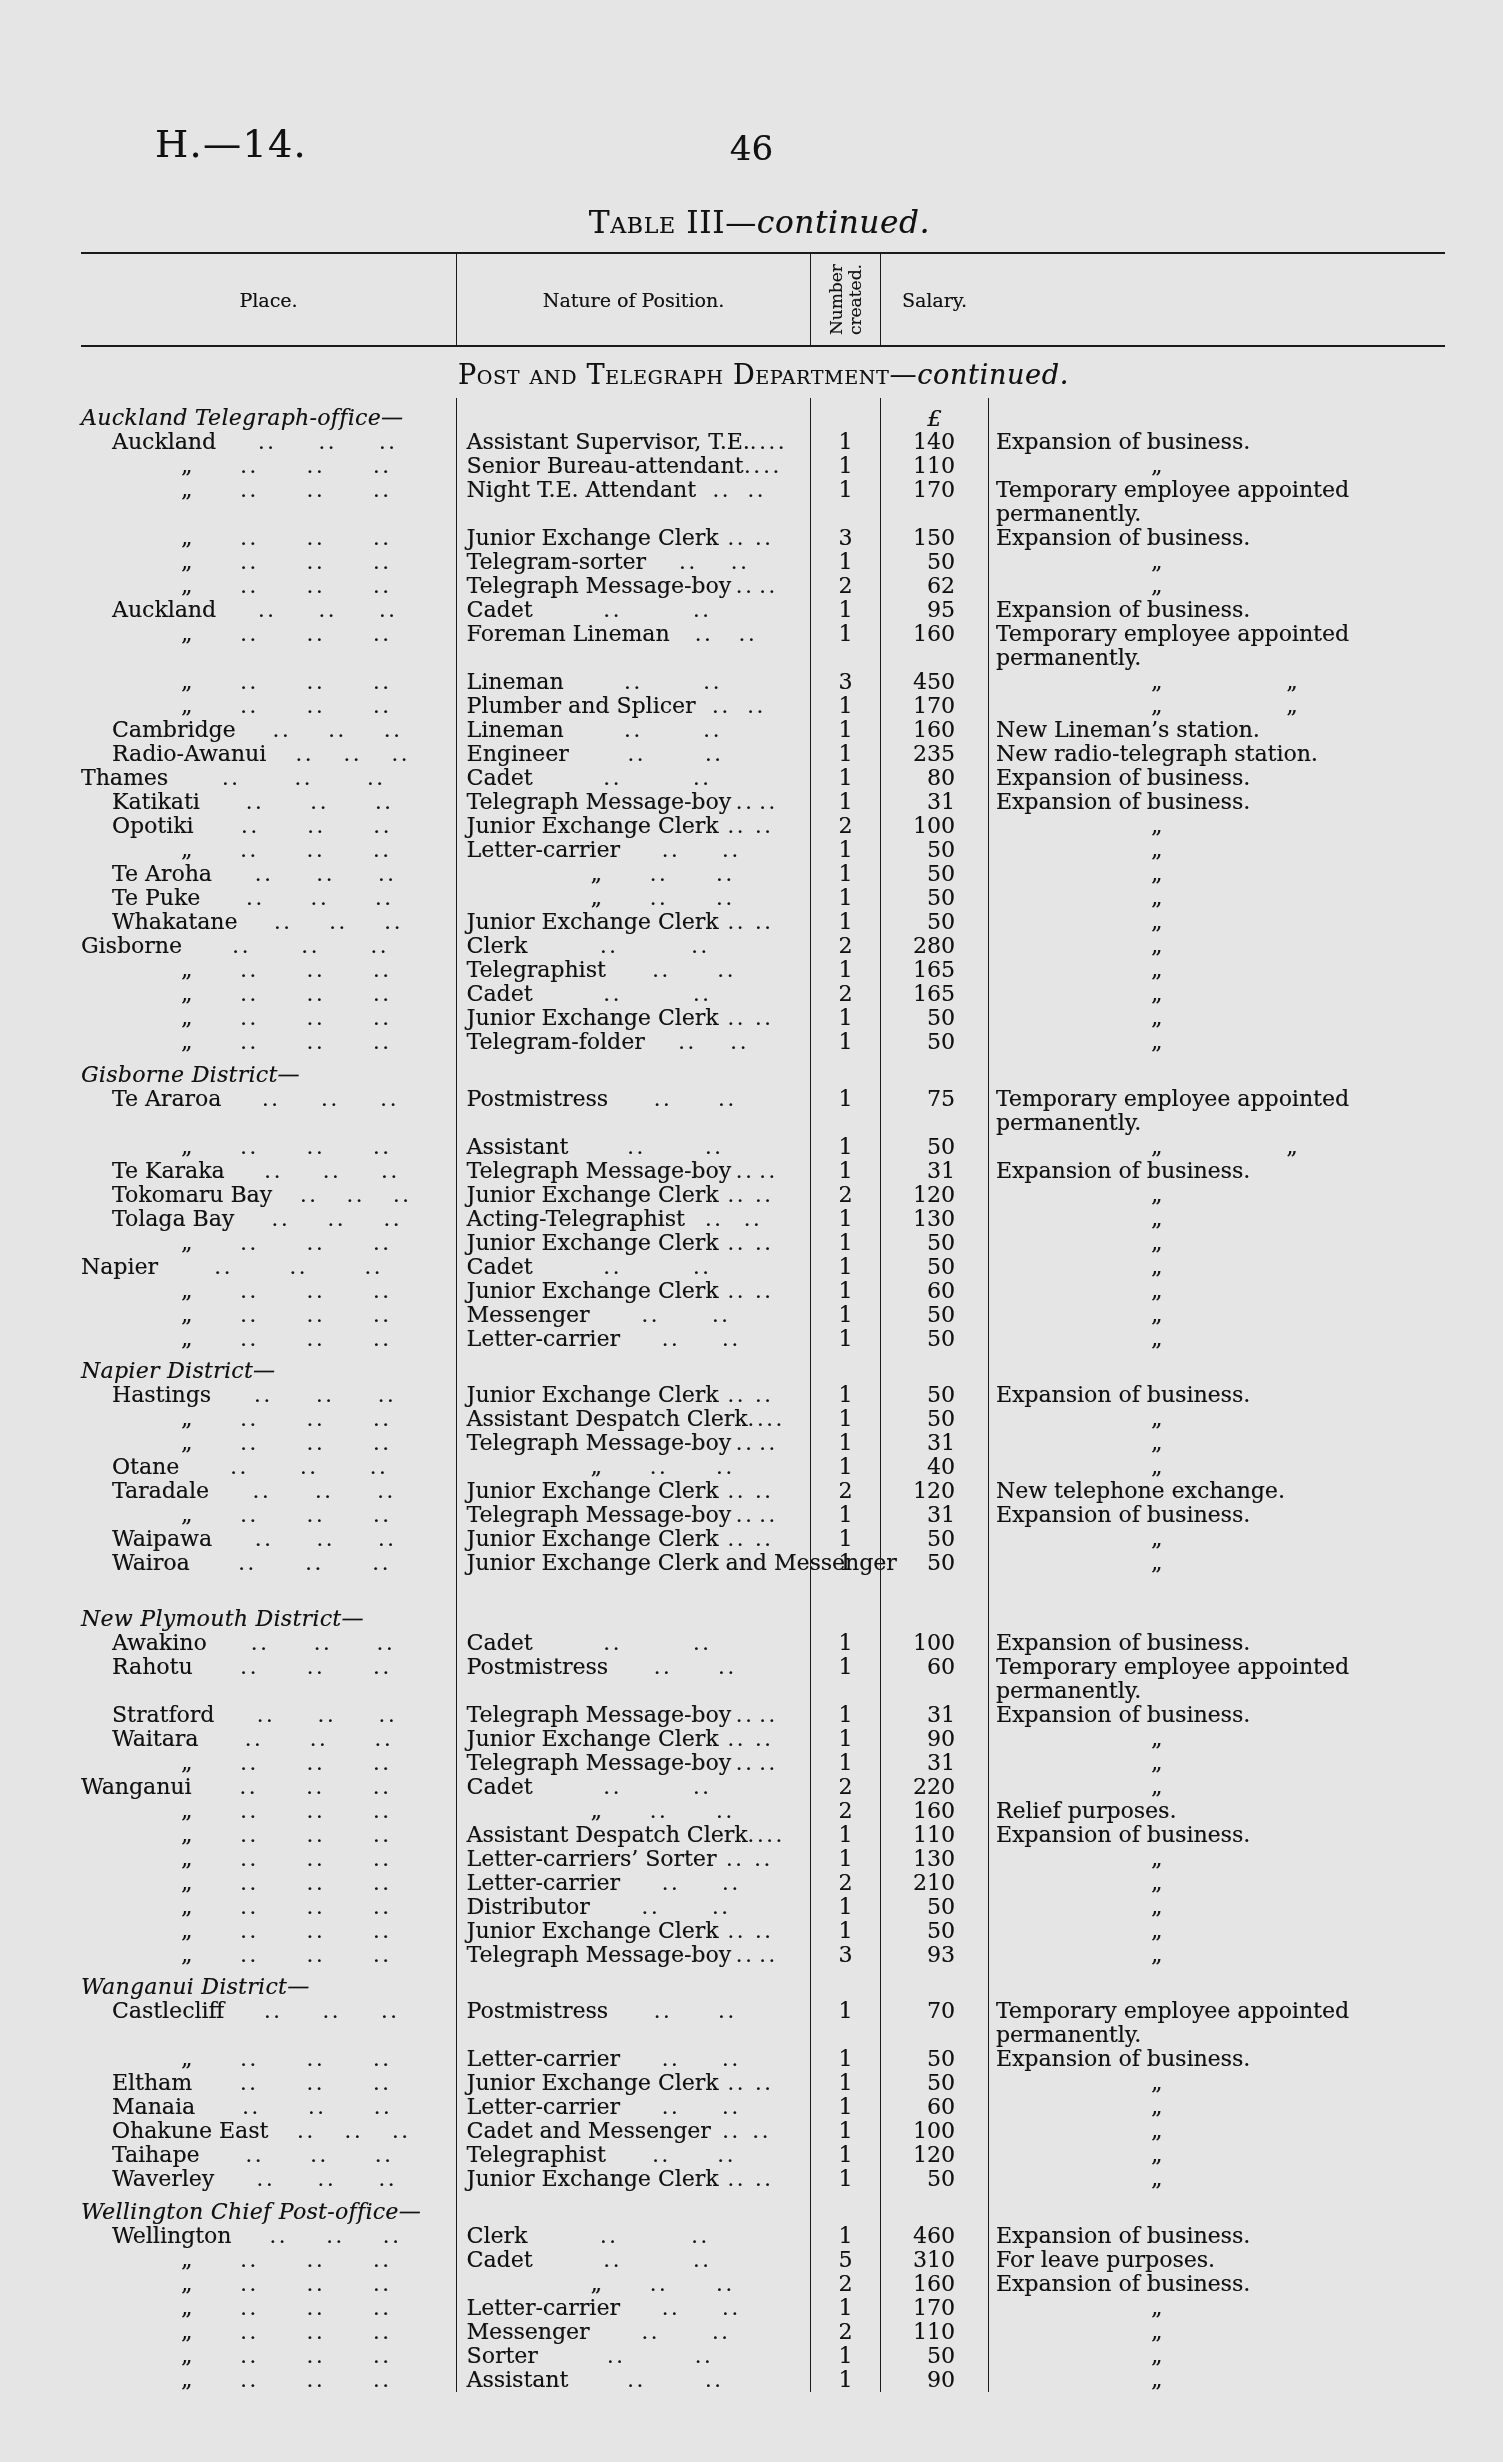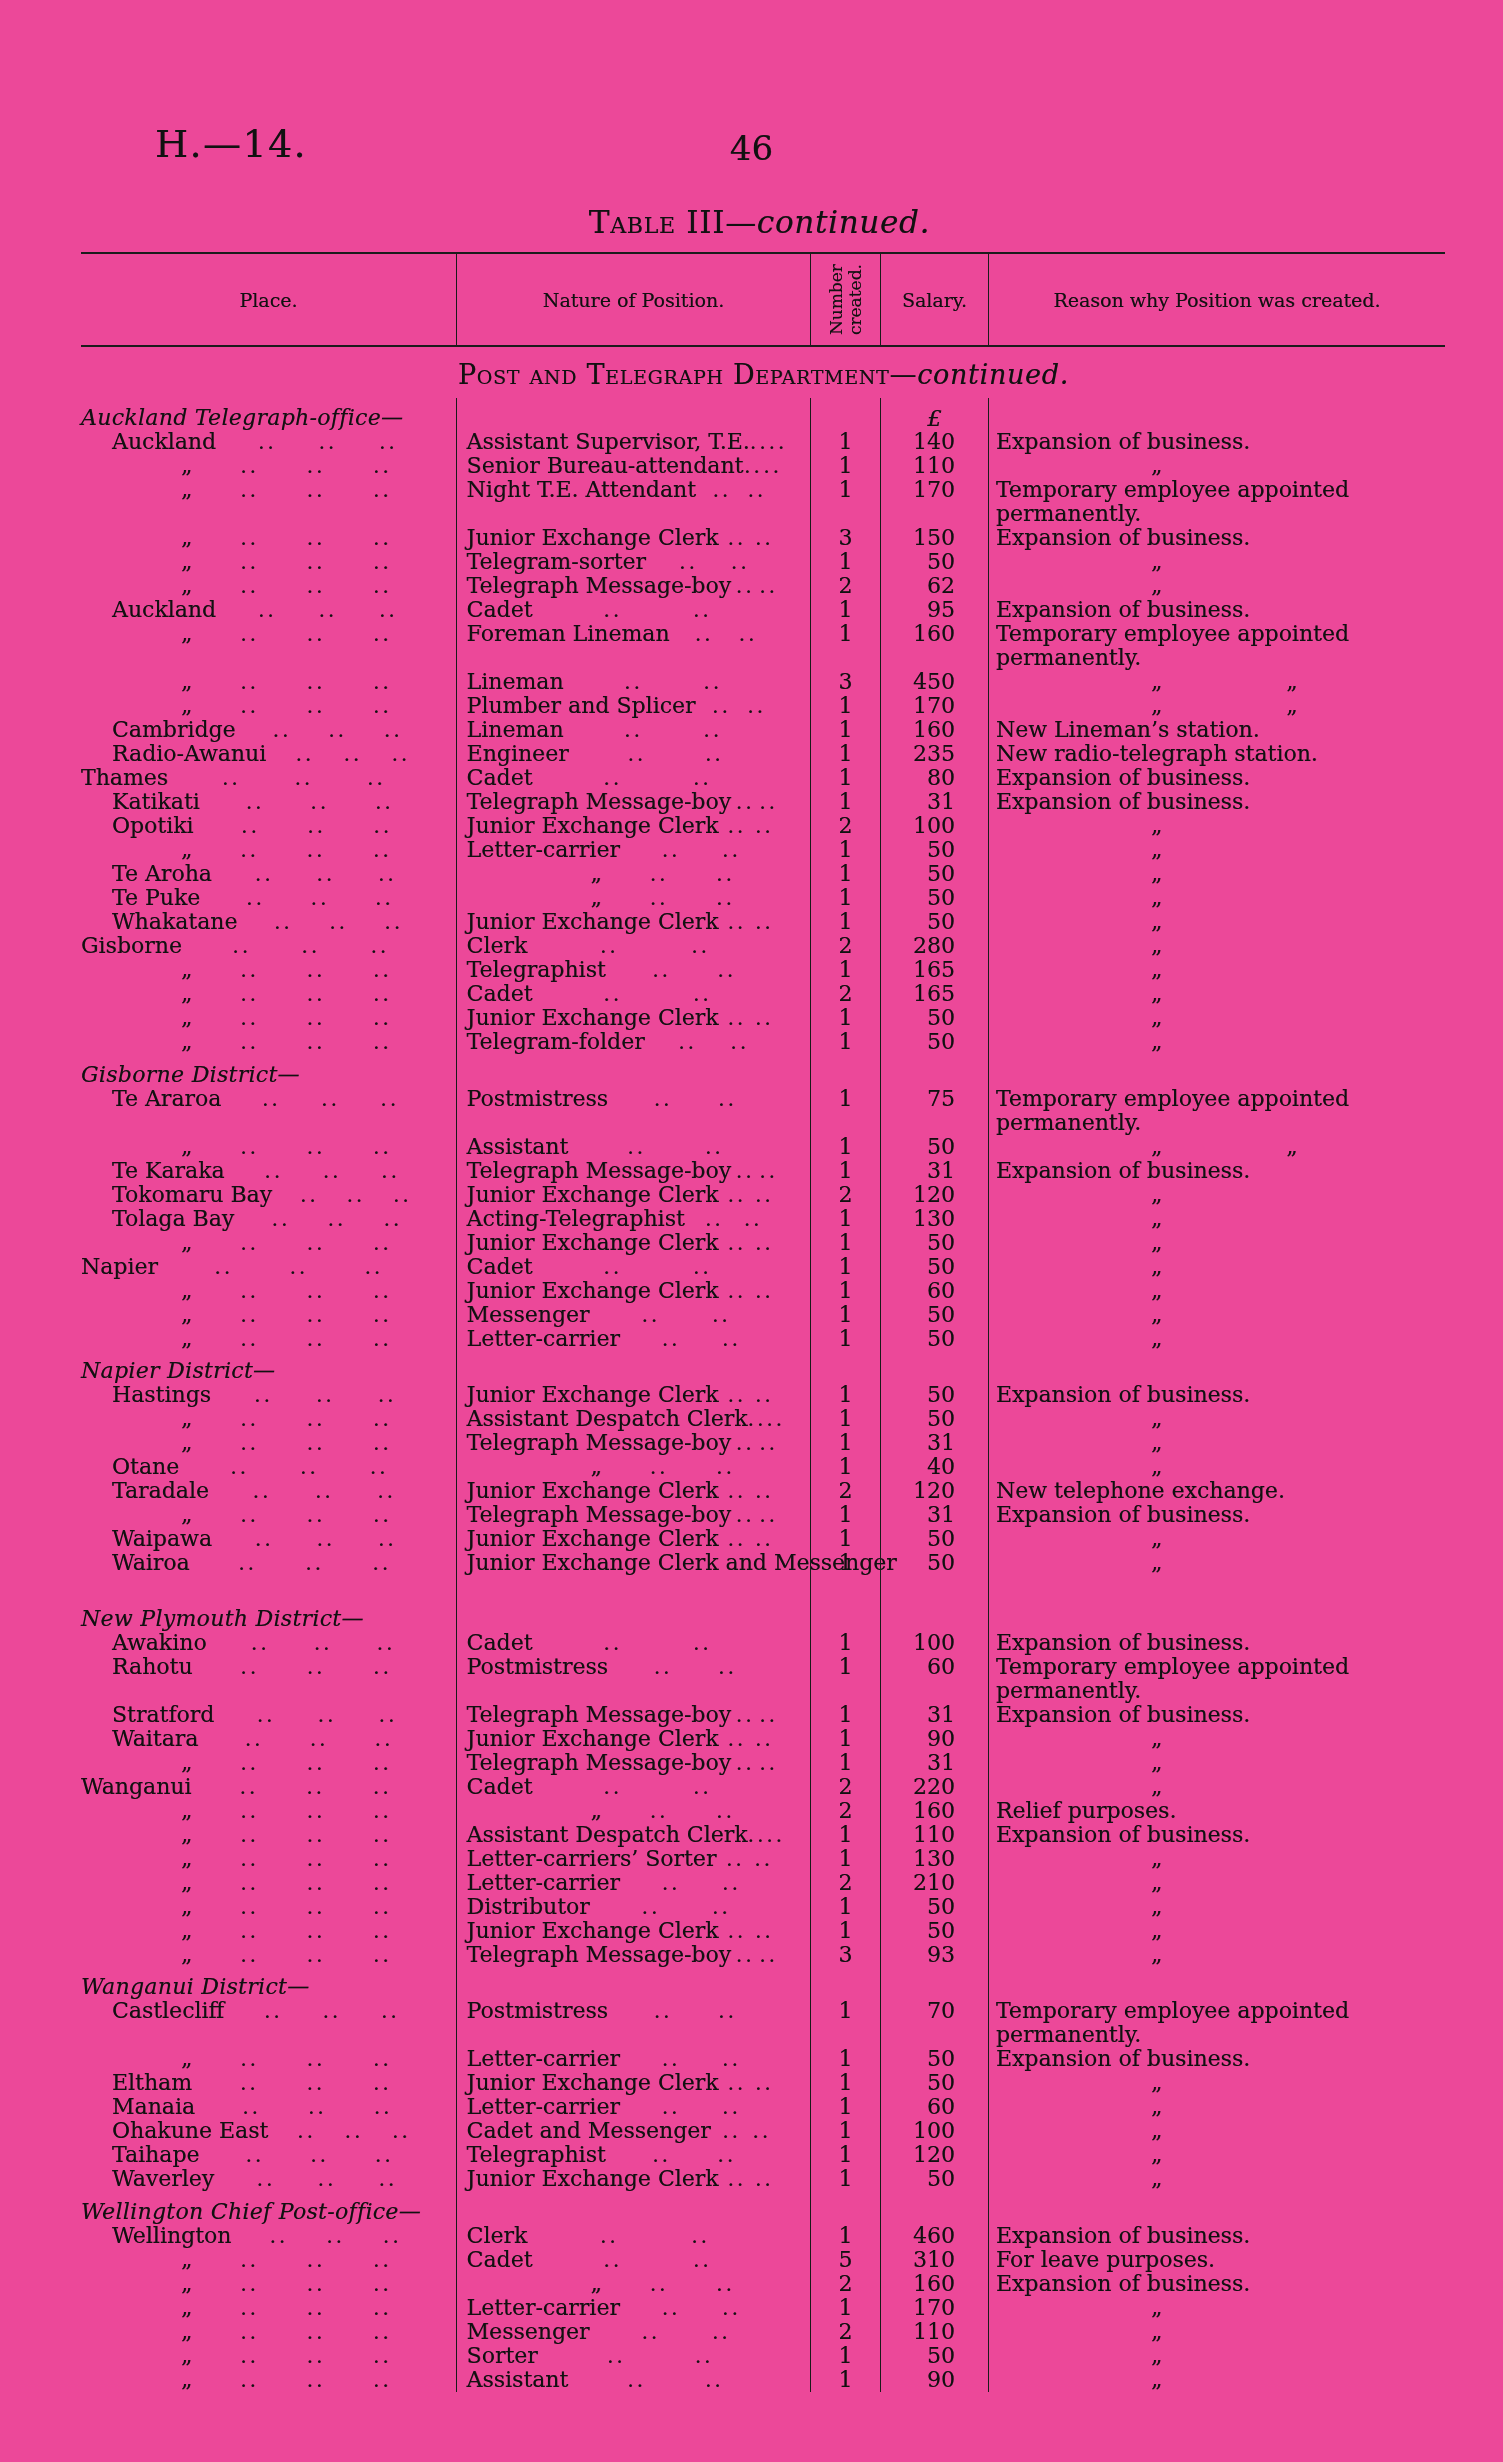--- a/index.html
+++ b/index.html
@@ -1,17 +1,17 @@
 <!DOCTYPE html>
 <html style="font-size:11px"><head>
 <meta charset="utf-8">
 <style>
   html,body{margin:0;padding:0;}
   .page{
-    position:relative; width:1503px; height:2462px; background:#ec4899;
+    position:relative; width:1503px; height:2462px; background:#e5e5e5;
     font-family:"DejaVu Serif","Liberation Serif",serif; color:#111;
     overflow:hidden; text-shadow:0.3px 0.1px 0 rgba(0,0,0,0.45);
   }
   .doc-ref{position:absolute; left:155px; top:122px; font-size:38px; letter-spacing:1.4px;}
   .page-num{position:absolute; left:0; width:100%; top:128px; text-align:center; font-size:34px;}
   .table-title{position:absolute; left:8px; width:100%; top:204px; text-align:center; font-size:31px; letter-spacing:0.7px;}
   .sc{font-variant:small-caps;}
   .it{font-style:italic;}
   
   .header-box{
@@ -61,21 +61,20 @@
   <div class="table-title"><span class="sc">Table III</span><span>—</span><span class="it">continued.</span></div>
 
   <div class="header-box">
     <div class="hcell h-place">Place.</div>
     <div class="hcell h-nature">Nature of Position.</div>
     <div class="hcell h-num">
         <span class="rot">Number
 created.</span>
       </div>
     <div class="hcell h-sal">Salary.</div>
-    <div class="hcell h-reason">Reason why Position was created.</div>
   </div>
 
   <div class="dept-heading"><span class="sc">Post and Telegraph Department</span><span>—</span><span class="it">continued.</span></div>
 
   <div class="tbody">
       <div class="row section">
         <div class="cell c-place">
           <span class="sec-text">Auckland Telegraph-office—</span>
         </div>
         <div class="cell c-nature"></div>

